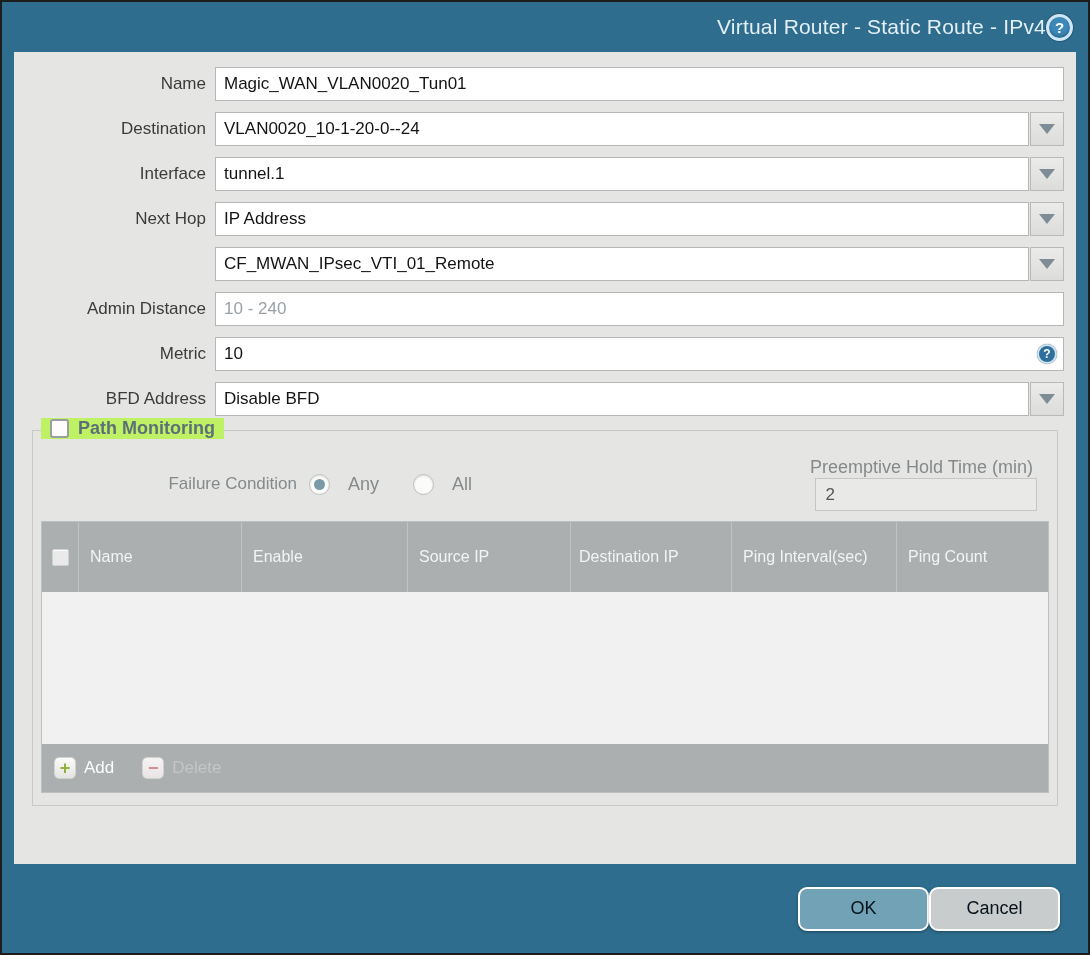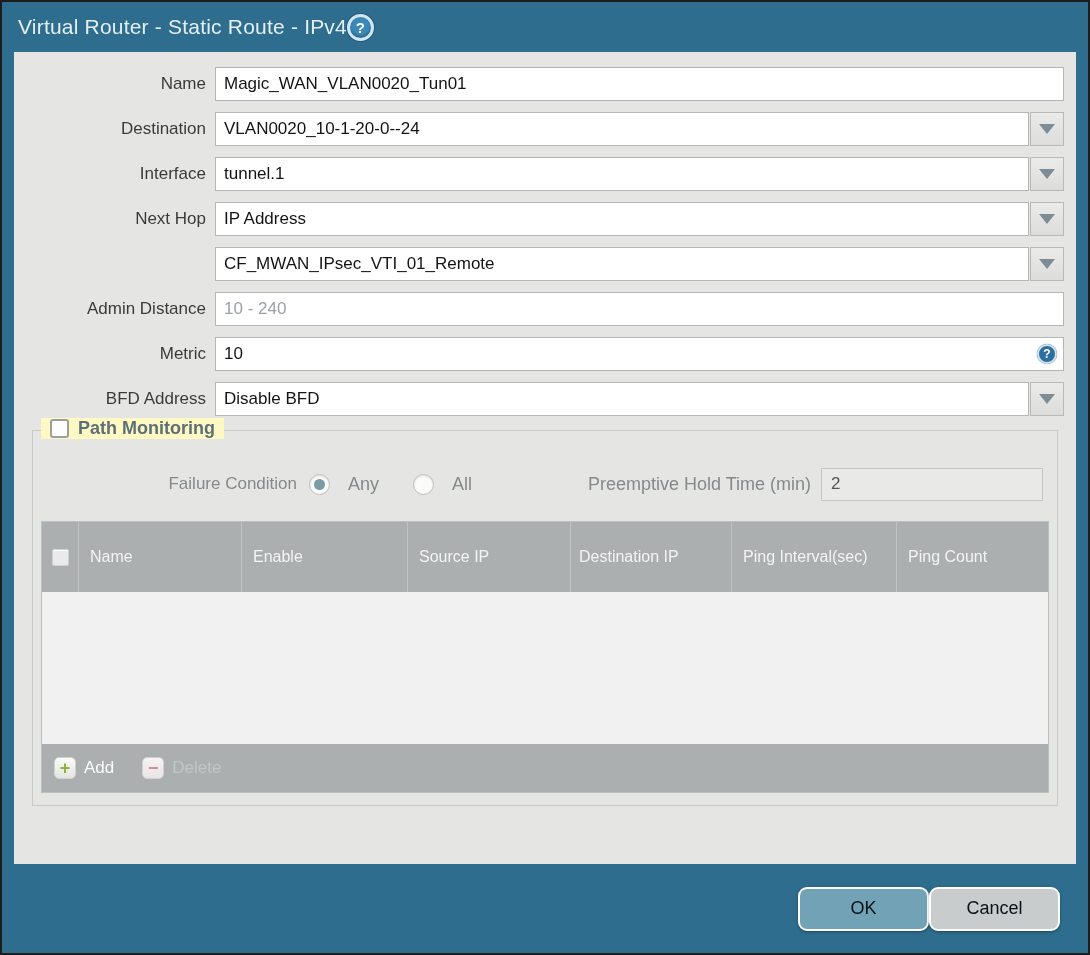--- a/index.html
+++ b/index.html
@@ -1,21 +1,21 @@
 <!DOCTYPE html>
 <html><head>
 <meta charset="utf-8">
 <style>
   * { margin:0; padding:0; box-sizing:border-box; }
   html,body { width:1090px; height:955px; overflow:hidden; background:#fff;
               font-family:"Liberation Sans", sans-serif; }
   .window { position:absolute; inset:0; background:#2e6d8d; border:2px solid #1c1d1d; }
 
   
-  .titlebar { height:50px; display:flex; align-items:center; justify-content:flex-start;
+  .titlebar { height:50px; display:flex; align-items:center; justify-content:flex-end;
               padding:0 15px 0 16px; }
   .title { color:#e4eff5; font-size:21px; letter-spacing:.2px; }
   .help-badge { width:27px; height:27px; border-radius:50%; background:#3c88b8;
                 border:3px solid #cfe7f4; color:#fff; font-weight:bold; font-size:15px;
                 display:flex; align-items:center; justify-content:center;
                 box-shadow:0 0 0 1px #24597a, inset 0 -2px 3px rgba(0,0,0,.25); cursor:pointer; }
 
   
   .content { position:absolute; left:12px; right:12px; top:50px; bottom:89px;
              background:#e5e6e4; padding-top:15px; }
@@ -34,36 +34,36 @@
   .dd-btn .tri { width:0; height:0; border-left:8px solid transparent;
                  border-right:8px solid transparent; border-top:10px solid #7d8c95; }
   .inline-help { position:absolute; right:7px; top:7px; width:20px; height:20px; border-radius:50%;
                  background:#2f6f9e; border:2px solid #cde4f1; color:#fff; font-size:12px;
                  font-weight:bold; display:flex; align-items:center; justify-content:center;
                  box-shadow:0 0 1px #345; cursor:pointer; }
 
   
   .pm { position:relative; margin:14px 18px 0 18px; height:376px;
         border:1px solid #c9cac8; }
-  .pm-legend { position:absolute; top:-13px; left:8px; background:#fef9c3; padding:0 9px;
+  .pm-legend { position:absolute; top:-13px; left:8px; background:#bef264; padding:0 9px;
                display:flex; align-items:center; gap:9px;text-align:right; }
   .pm-check { width:19px; height:19px; background:#fdfdfd; border:2px solid #9a9e9e;
               border-radius:3px; cursor:pointer; }
   .pm-title { font-size:18px; font-weight:bold; color:#5d7078; }
 
   .fc-row { display:flex; align-items:center; margin-top:36px; height:34px; padding:0 14px; }
   .fc-lbl { width:262px; text-align:right; font-size:17px; color:#85898b; padding-right:12px;
             white-space:nowrap; }
   .radio-opt { display:flex; align-items:center; margin-right:34px; gap:18px; }
   .radio { width:21px; height:21px; border-radius:50%; background:#fbfbfa;
            border:1px solid #bcbfbf; box-shadow:inset 0 1px 2px rgba(0,0,0,.12);
            display:flex; align-items:center; justify-content:center; cursor:pointer; }
   .radio.sel::after { content:""; width:11px; height:11px; border-radius:50%; background:#7b9aa8; }
   .radio-lbl { font-size:18px; color:#85898b; }
-  .pht { margin-left:auto; display:flex; align-items:center; }
+  .pht { margin-left:auto; display:flex; align-items:center;flex-direction:column; }
   .pht-lbl { font-size:18px; color:#85898b; padding-right:10px; white-space:nowrap; }
   .pht input { width:222px; height:33px; background:#e9eae8; border:1px solid #c5c6c4;
                font-family:"Liberation Sans",sans-serif; font-size:17px; color:#555;
                padding:0 9px; outline:none; }
 
   
   .tbl { margin:20px 8px 0 8px; border:1px solid #bdc0c0; }
   .tbl-head { display:flex; height:70px; background:#abafaf; }
   .th { color:#f3f4f4; font-size:16px; display:flex; align-items:center; padding:0 11px;
         border-left:1px solid #bfc3c2; line-height:1.35; }

